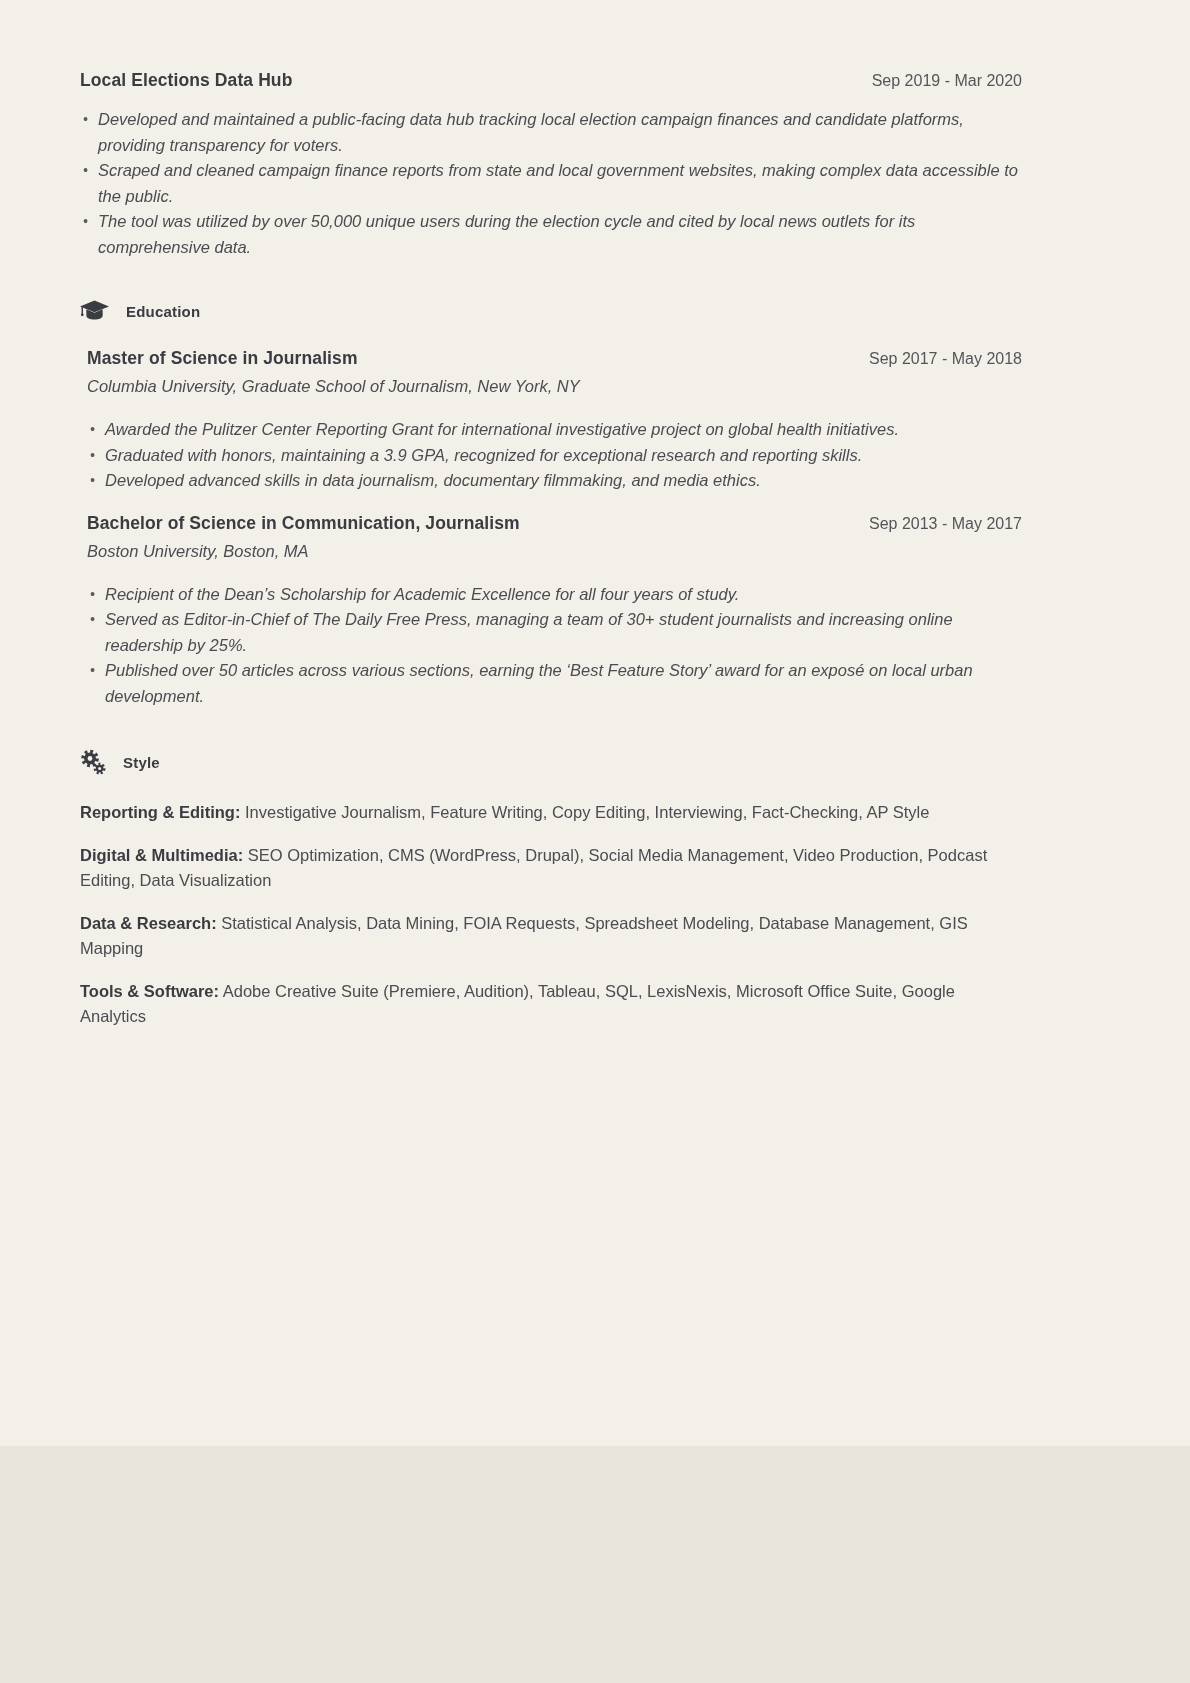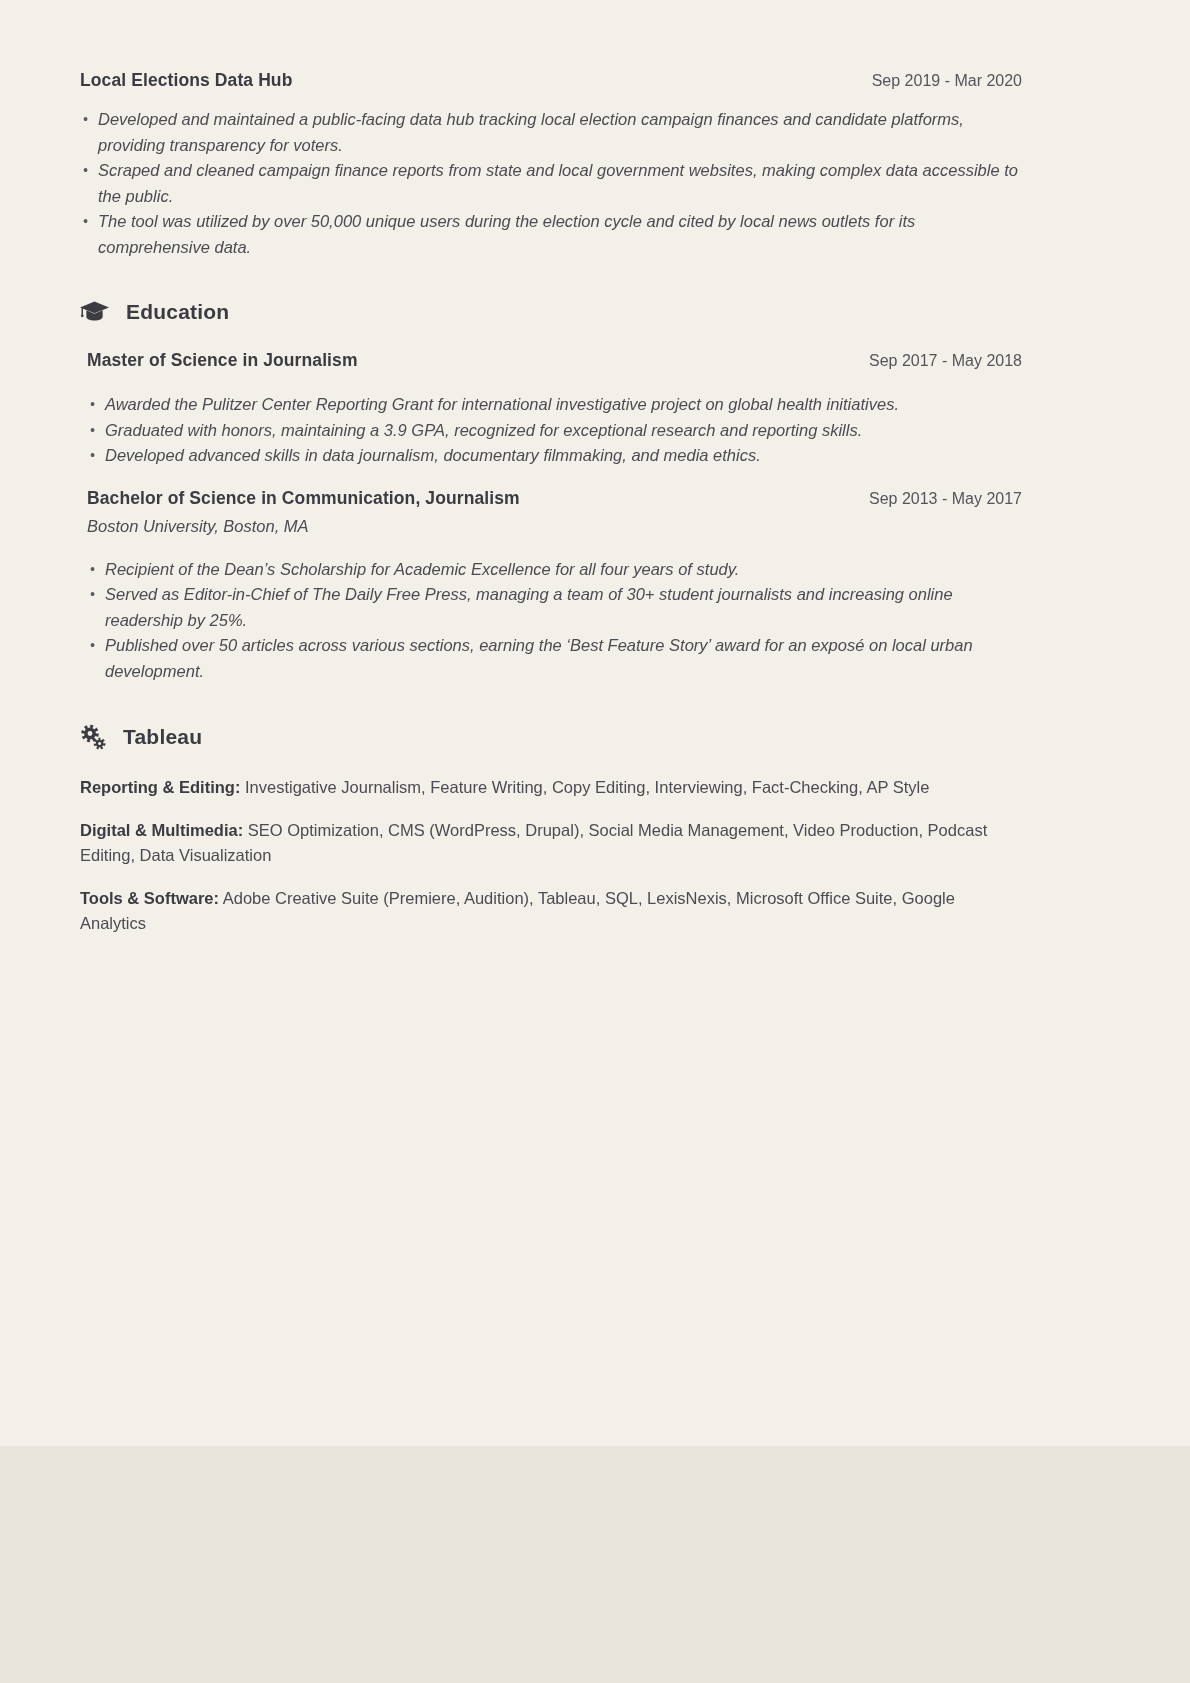--- a/index.html
+++ b/index.html
@@ -36,21 +36,21 @@
     font-size:14px;
     line-height:25.5px;
   }
 
   
   .section-heading {
     display:flex; align-items:center; gap:17px;
     margin-top:40px;
   }
   .section-heading .heading-text {
-    font-size:21px; font-weight:bold; color:#3b3c41; letter-spacing:.2px;
+    font-size:15px; font-weight:bold; color:#3b3c41; letter-spacing:.2px;
   }
   .section-heading .icon { flex:0 0 auto; display:flex; align-items:center; }
 
   
   .edu-entry { margin-top:26px;margin-left:7px; }
   .edu-entry.second { margin-top:19px; }
   .institution {
     margin-top:8px;
     font-size:16.5px; font-style:italic; color:#4b4c51;
   }
@@ -96,20 +96,21 @@
           </svg>
         </span>
         <span class="heading-text">Education</span>
       </div>
 
       <div class="edu-entry">
         <div class="row">
           <span class="item-title">Master of Science in Journalism</span>
           <span class="date">Sep 2017 - May 2018</span>
         </div>
+        <div class="institution">Columbia University, Graduate School of Journalism, New York, NY</div>
         <ul class="bullets">
           <li>Awarded the Pulitzer Center Reporting Grant for international investigative project on global health initiatives.</li>
           <li>Graduated with honors, maintaining a 3.9 GPA, recognized for exceptional research and reporting skills.</li>
           <li>Developed advanced skills in data journalism, documentary filmmaking, and media ethics.</li>
         </ul>
       </div>
 
       <div class="edu-entry second">
         <div class="row">
           <span class="item-title">Bachelor of Science in Communication, Journalism</span>
@@ -129,22 +130,23 @@
         <span class="icon">
           <svg width="26" height="26" viewBox="0 0 26 26" aria-hidden="true">
             <circle cx="10" cy="9.5" r="7" fill="none" stroke="#3b3c41" stroke-width="3.6" stroke-dasharray="2.75 2.75"></circle>
             <circle cx="10" cy="9.5" r="5.9" fill="#3b3c41"></circle>
             <circle cx="10" cy="9.5" r="2.4" fill="#f3f0e9"></circle>
             <circle cx="19.6" cy="19.6" r="4.5" fill="none" stroke="#3b3c41" stroke-width="2.8" stroke-dasharray="1.95 1.95"></circle>
             <circle cx="19.6" cy="19.6" r="3.8" fill="#3b3c41"></circle>
             <circle cx="19.6" cy="19.6" r="1.5" fill="#f3f0e9"></circle>
           </svg>
         </span>
-        <span class="heading-text">Tableau</span>
+        <span class="heading-text">Style</span>
       </div>
 
       <p class="skill-paragraph"><span class="skill-label">Reporting &amp; Editing:</span> <span>Investigative Journalism, Feature Writing, Copy Editing, Interviewing, Fact-Checking, AP Style</span></p>
       <p class="skill-paragraph"><span class="skill-label">Digital &amp; Multimedia:</span> <span>SEO Optimization, CMS (WordPress, Drupal), Social Media Management, Video Production, Podcast Editing, Data Visualization</span></p>
+      <p class="skill-paragraph"><span class="skill-label">Data &amp; Research:</span> <span>Statistical Analysis, Data Mining, FOIA Requests, Spreadsheet Modeling, Database Management, GIS Mapping</span></p>
       <p class="skill-paragraph"><span class="skill-label">Tools &amp; Software:</span> <span>Adobe Creative Suite (Premiere, Audition), Tableau, SQL, LexisNexis, Microsoft Office Suite, Google Analytics</span></p>
     </section>
 
   </div>
 </div>
 
 </body></html>

